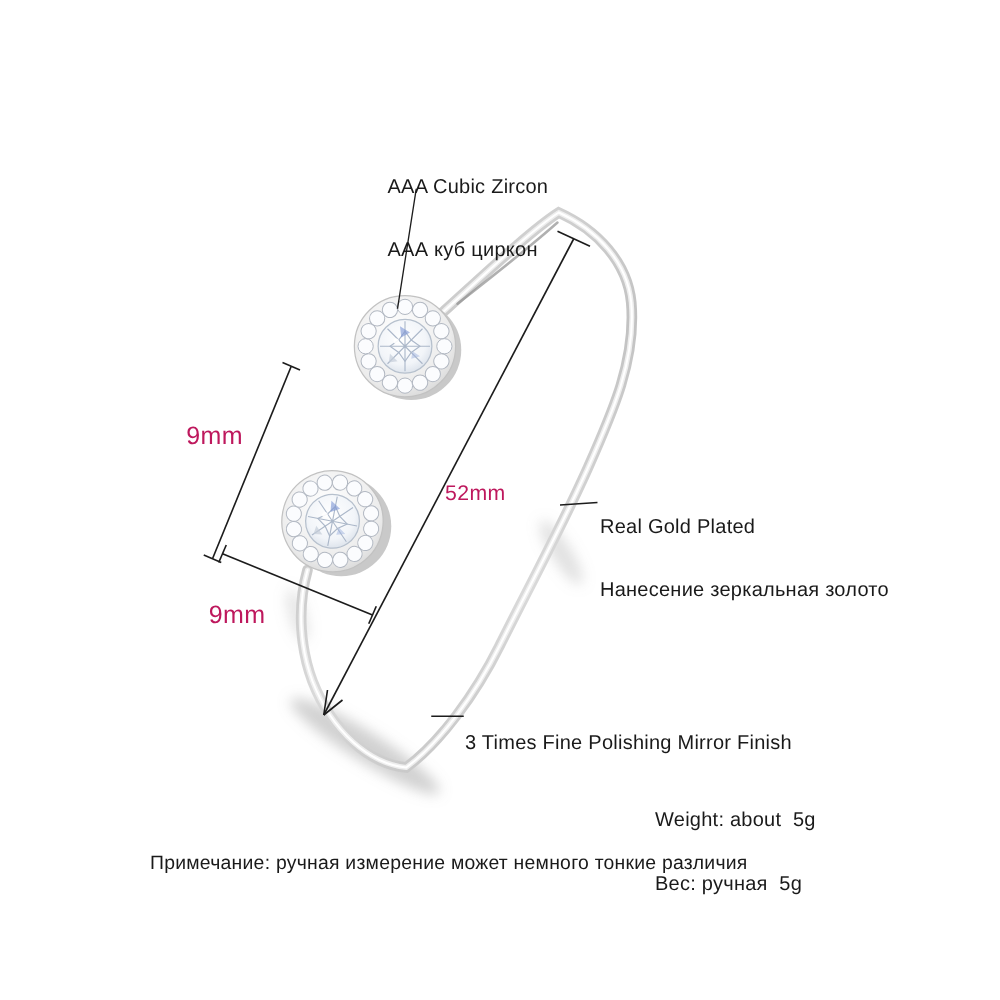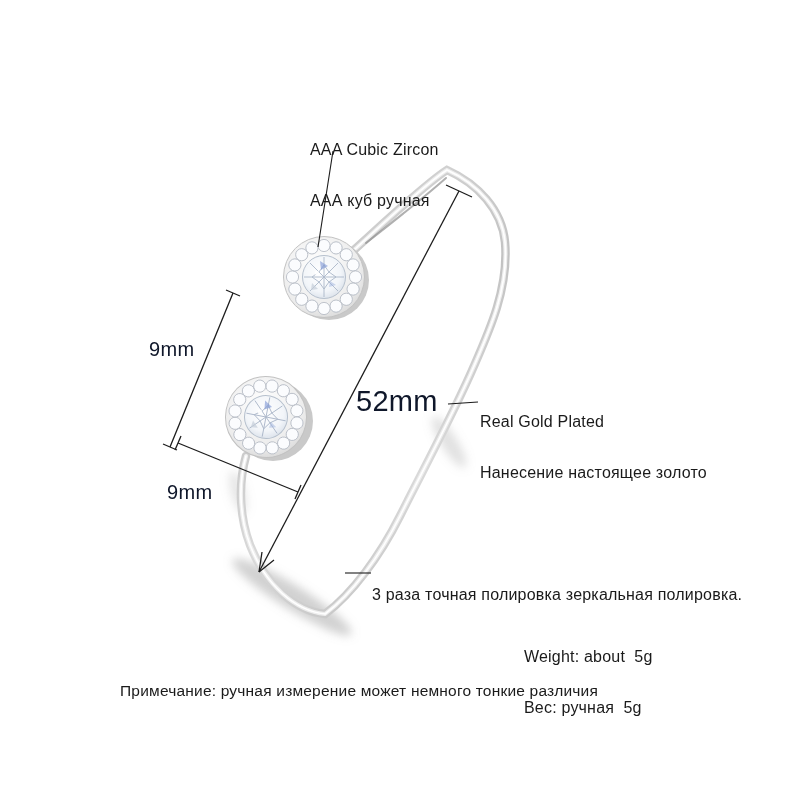--- a/index.html
+++ b/index.html
@@ -16,26 +16,26 @@
     position: absolute;
     color: #1a1a1a;
     font-size: 16px;
     line-height: 1.06;
     white-space: pre;
     letter-spacing: 0.2px;
   }
   .lbl .ln { white-space: pre; }
   .dim {
     position: absolute;
-    color: #0f172a;
+    color: #be185d;
     white-space: pre;
     letter-spacing: 0.3px;
   }
   .dim-9 { font-size: 20px; }
-  .dim-52 { font-size: 29px; }
+  .dim-52 { font-size: 17px; }
   .notice { font-size: 15.5px; }
 </style>
 </head>
 <body>
 
 <div class="stage">
 
   <svg width="800" height="800" viewBox="0 0 800 800" xmlns="http://www.w3.org/2000/svg">
     <defs>
       <linearGradient id="metalGrad" gradientUnits="userSpaceOnUse" x1="250" y1="150" x2="480" y2="620">
@@ -128,36 +128,36 @@
       <g stroke-width="1.1">
         <path d="M333 151 L318 247"></path>
         <path d="M448 404 L478 402"></path>
         <path d="M345 573 L371 573"></path>
       </g>
     </g>
   </svg>
 
   <div class="lbl" style="left:310px; top:108px;">
     <div class="ln">AAA Cubic Zircon</div>
-    <div class="ln">ААА куб ручная</div>
+    <div class="ln">ААА куб циркон</div>
   </div>
 
   <div class="dim dim-9" style="left:149px; top:338px;">9mm</div>
 
   <div class="dim dim-52" style="left:356px; top:385px;">52mm</div>
 
   <div class="lbl" style="left:480px; top:380px;">
     <div class="ln">Real Gold Plated</div>
-    <div class="ln">Нанесение настоящее золото</div>
+    <div class="ln">Нанесение зеркальная золото</div>
   </div>
 
   <div class="dim dim-9" style="left:167px; top:481px;">9mm</div>
 
   <div class="lbl" style="left:372px; top:553px;">
-    <div class="ln">3 раза точная полировка зеркальная полировка.</div>
+    <div class="ln">3 Times Fine Polishing Mirror Finish</div>
   </div>
 
   <div class="lbl" style="left:524px; top:615px;">
     <div class="ln">Weight: about  5g</div>
     <div class="ln">Вес: ручная  5g</div>
   </div>
 
   <div class="lbl notice" style="left:120px; top:683px;">Примечание: ручная измерение может немного тонкие различия</div>
 
 </div>

